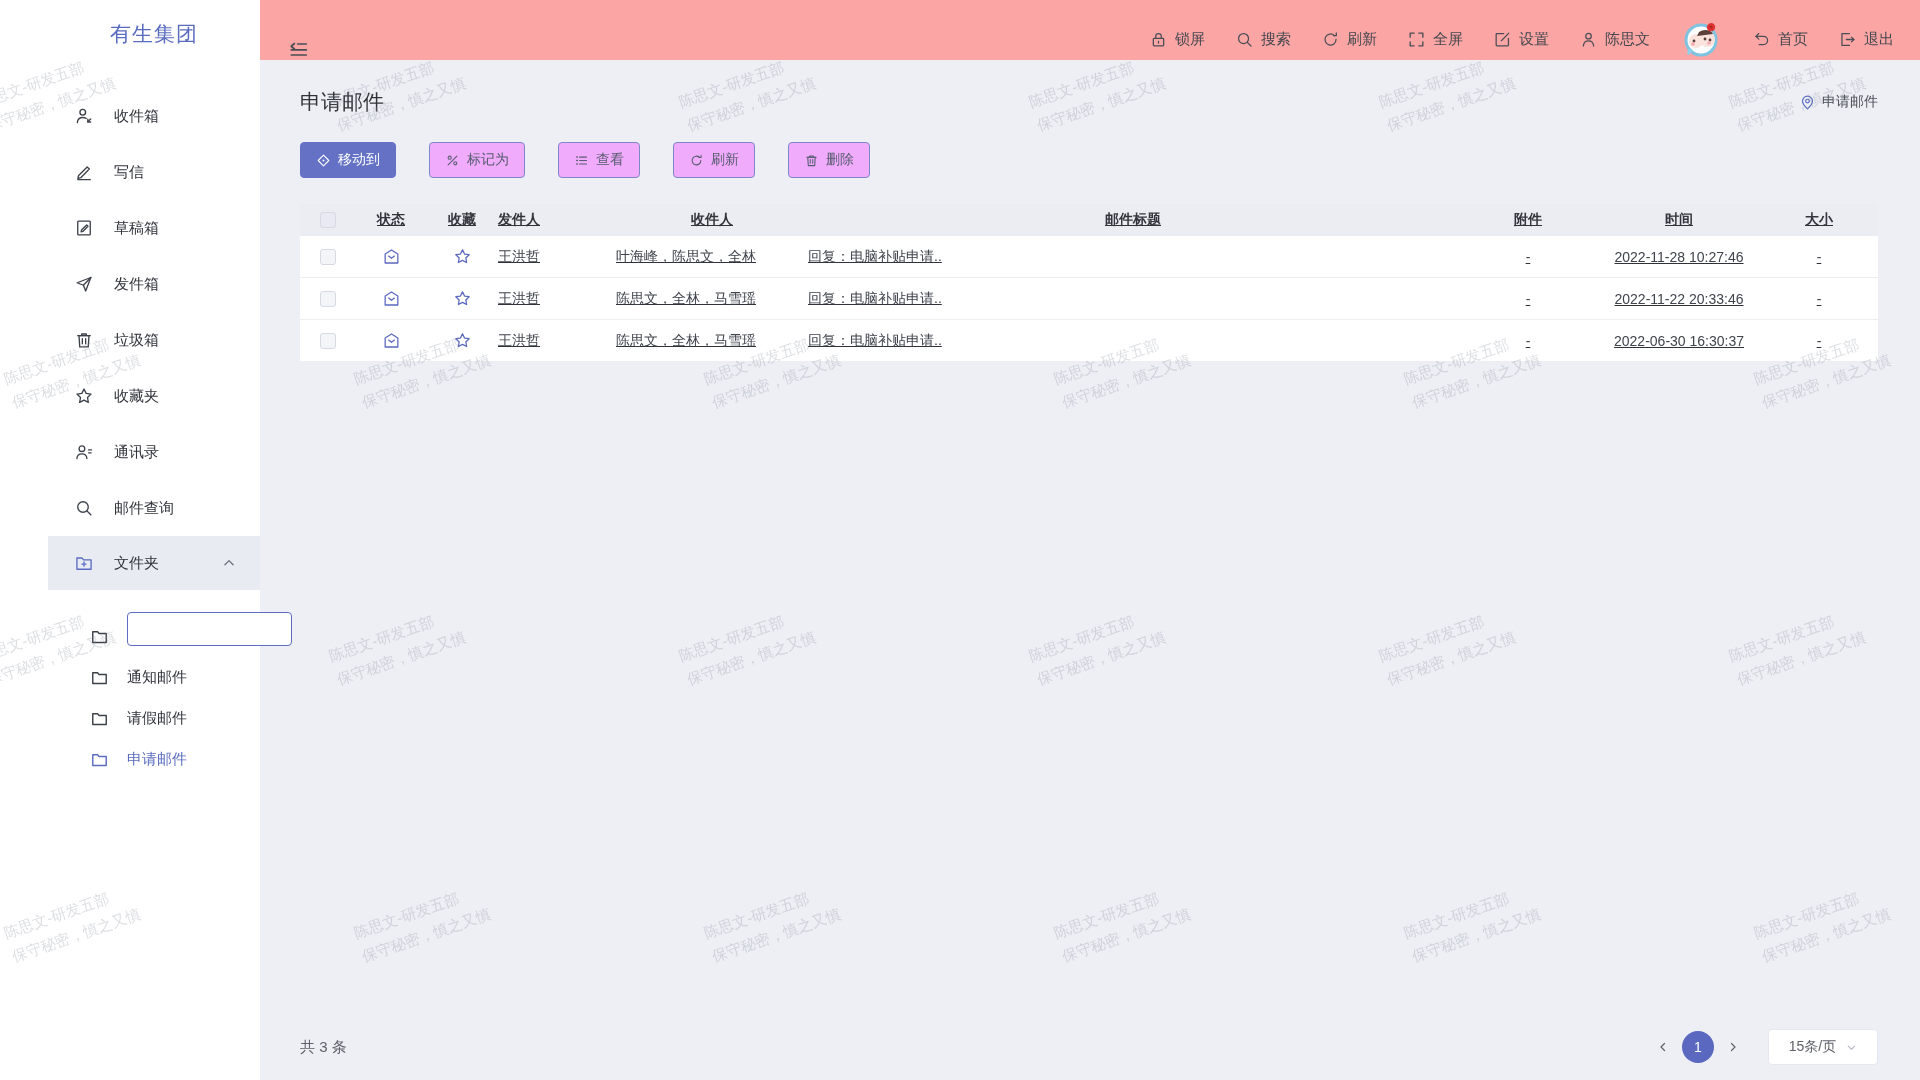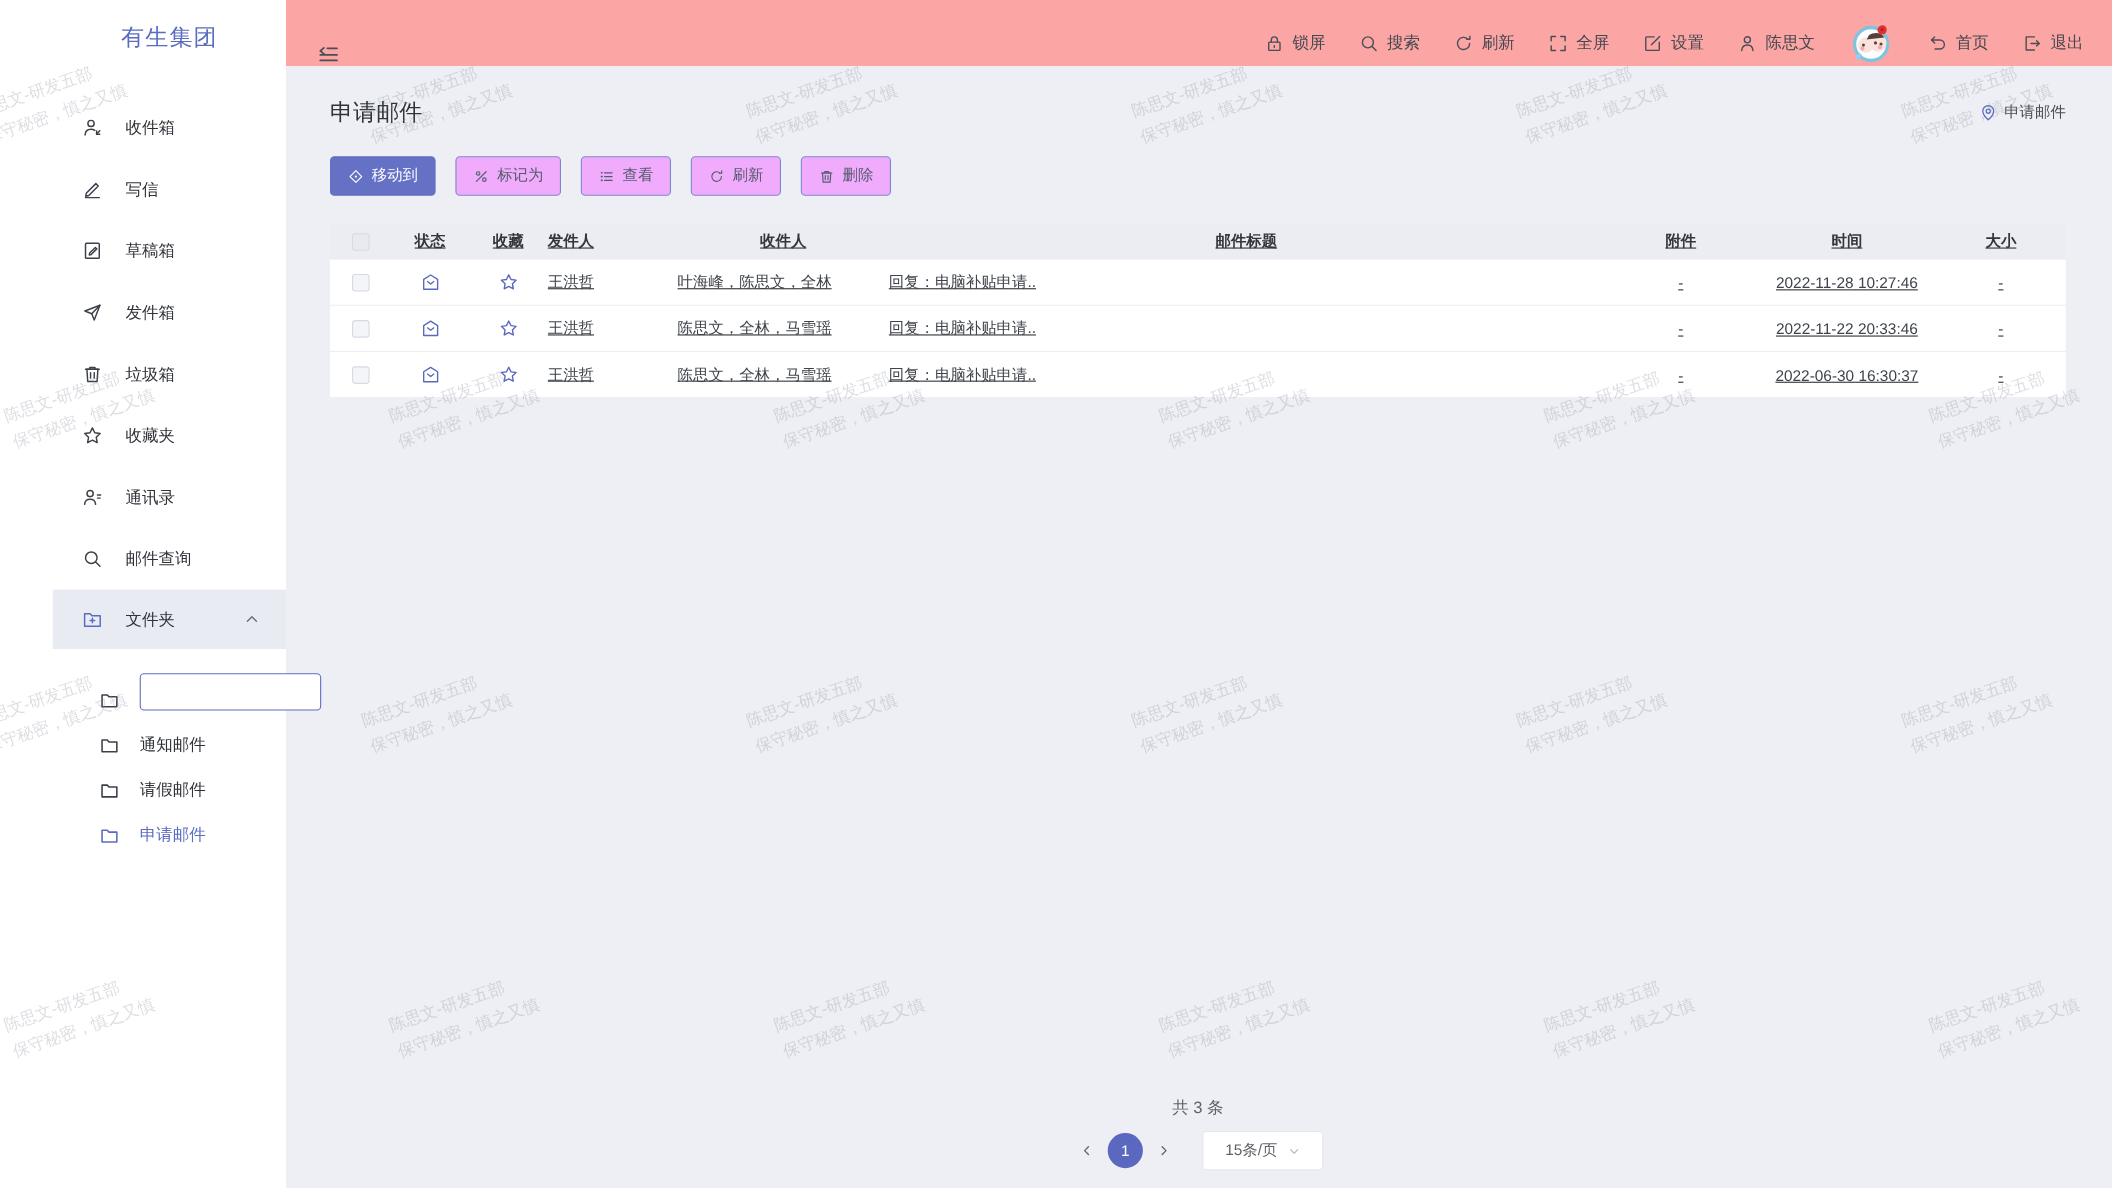--- a/index.html
+++ b/index.html
@@ -35,21 +35,21 @@
   .avatar { width:42px; height:42px; border-radius:50%; overflow:hidden; cursor:pointer; flex:none; }
 
   
   .main { position:absolute; left:260px; top:60px; right:0; bottom:0; background:#edeff5; padding:0 42px 0 40px; }
   .page-head { display:flex; align-items:center; justify-content:space-between; margin-top:28px; }
   .page-title { font-size:21px; color:#303338; }
   .crumb { display:flex; align-items:center; gap:6px; font-size:14px; color:#4a4d55; }
   .crumb svg { width:17px; height:17px; color:#5a6cc0; }
 
   .toolbar-row { display:flex; align-items:center; justify-content:space-between; margin-top:26px; }
-  .btn-group { display:flex; gap:18px;align-items:flex-end; }
+  .btn-group { display:flex; gap:33px;align-items:flex-end; }
   .btn { height:36px; display:flex; align-items:center; gap:7px; padding:0 15px; border-radius:4px; font-size:14px; cursor:pointer; border:1px solid #7d88c9; background:#f0abfc; color:#565c6e; }
   .btn svg { width:15px; height:15px; }
   .btn.primary { background:#6471c4; border-color:#6471c4; color:#fff; }
   .search-input { width:382px; height:36px; border-radius:18px; border:1px solid #e2e4ee; background:#fff; outline:none; padding:0 16px; font-size:14px; color:#333; }
   .search-input::placeholder { color:#b9bdc9; }
 
   
   .mail-table { margin-top:26px;text-decoration:underline; }
   .t-row { display:flex; align-items:center; }
   .t-head { height:32px; background:#ececf3; font-size:14px; color:#33363c; font-weight:bold; }
@@ -63,21 +63,21 @@
   .c-attach { width:140px; text-align:center; flex:none; }
   .c-time { width:162px; text-align:center; flex:none; }
   .c-size { width:118px; text-align:center; flex:none; }
   .t-head .c-status,.t-head .c-star { display:block; }
   .t-head .c-recipient,.t-head .c-subject { text-align:center; }
   .checkbox { width:16px; height:16px; border:1px solid #d7d9e3; border-radius:3px; background:#f4f5f9; cursor:pointer; }
   .mail-icon { width:19px; height:19px; color:#5a68bf; cursor:pointer; }
   .star-icon { width:19px; height:19px; color:#5a68bf; cursor:pointer; }
 
   
-  .footer-bar { position:absolute; left:40px; right:42px; bottom:16px; height:66px; display:flex; align-items:center; justify-content:space-between;flex-direction:column; }
+  .footer-bar { position:absolute; left:40px; right:42px; bottom:0; height:66px; display:flex; align-items:center; justify-content:space-between; }
   .total-text { font-size:15px; color:#5f6269; }
   .pager { display:flex; align-items:center; }
   .pg-arrow { width:26px; height:26px; display:flex; align-items:center; justify-content:center; color:#606266; cursor:pointer; }
   .pg-arrow svg { width:12px; height:12px; }
   .pg-num { width:32px; height:32px; border-radius:50%; background:#5a68bf; color:#fff; font-size:14px; display:flex; align-items:center; justify-content:center; margin:0 6px; cursor:pointer; }
   .page-size { width:110px; height:36px; background:#fff; border:1px solid #e6e8f0; border-radius:4px; display:flex; align-items:center; justify-content:center; gap:10px; font-size:14px; color:#5f6269; margin-left:22px; cursor:pointer; }
   .page-size svg { width:11px; height:11px; color:#b6bac4; }
 </style>
 </head>
 <body>

